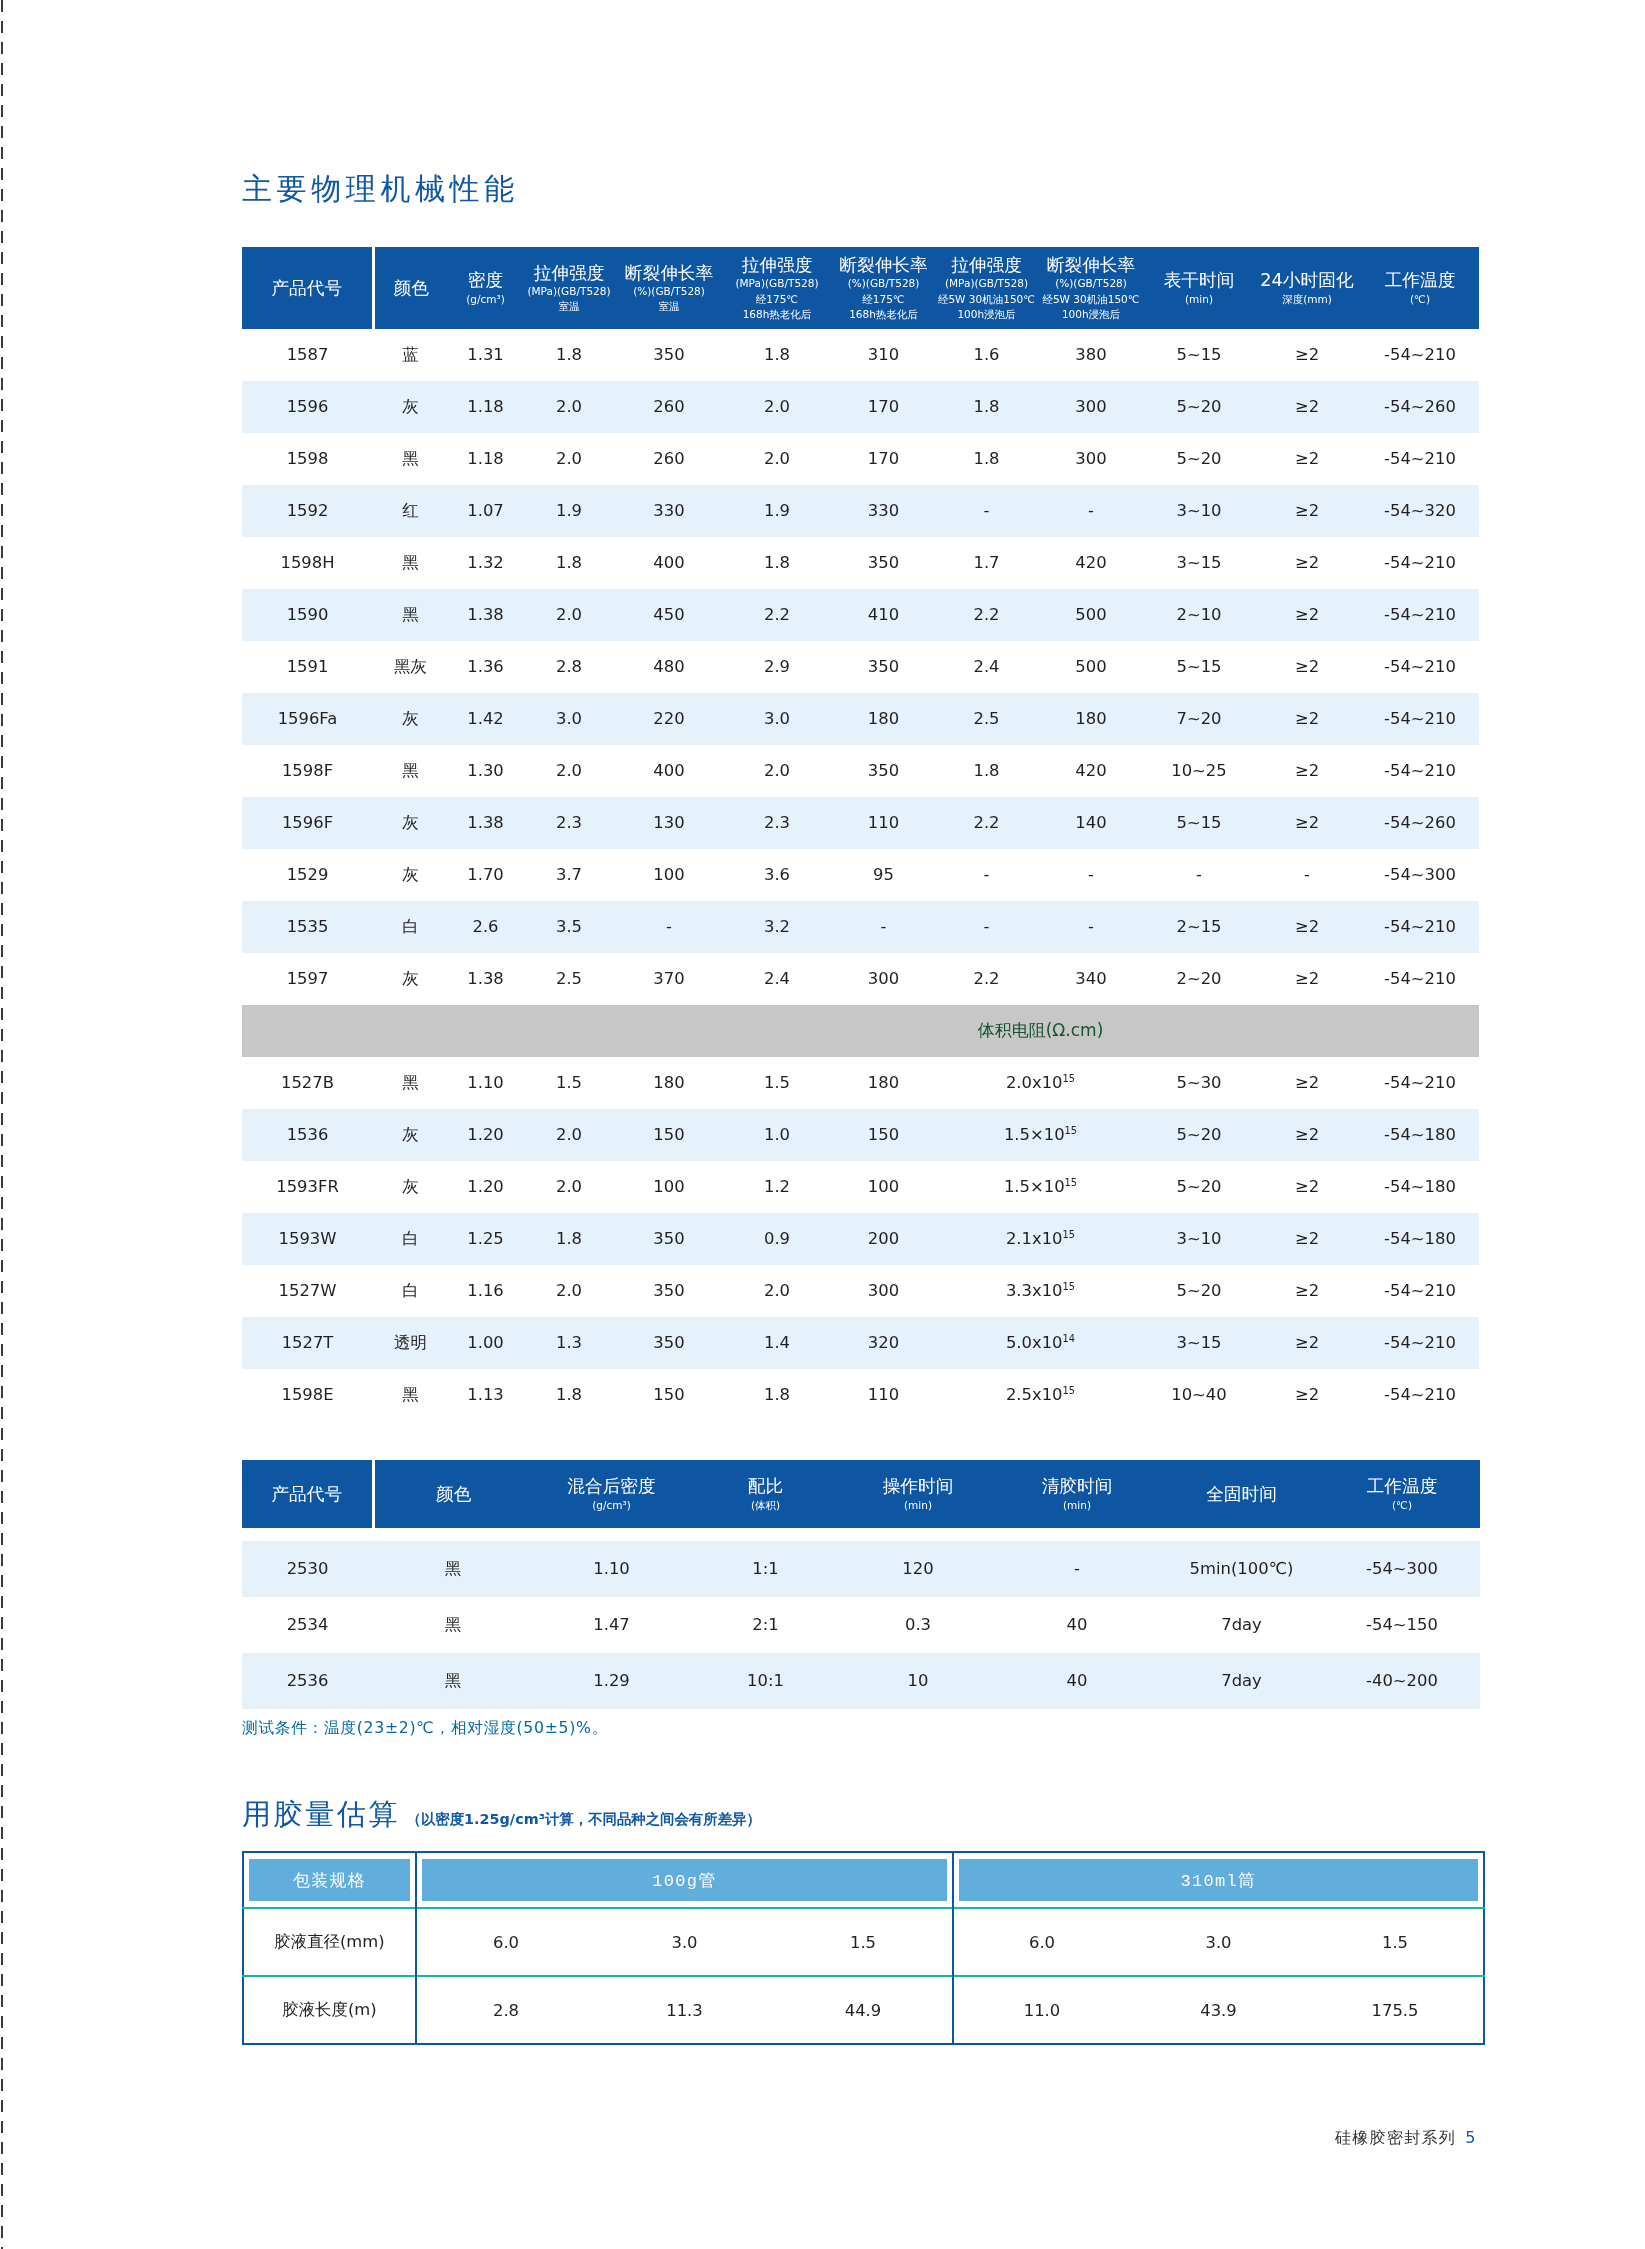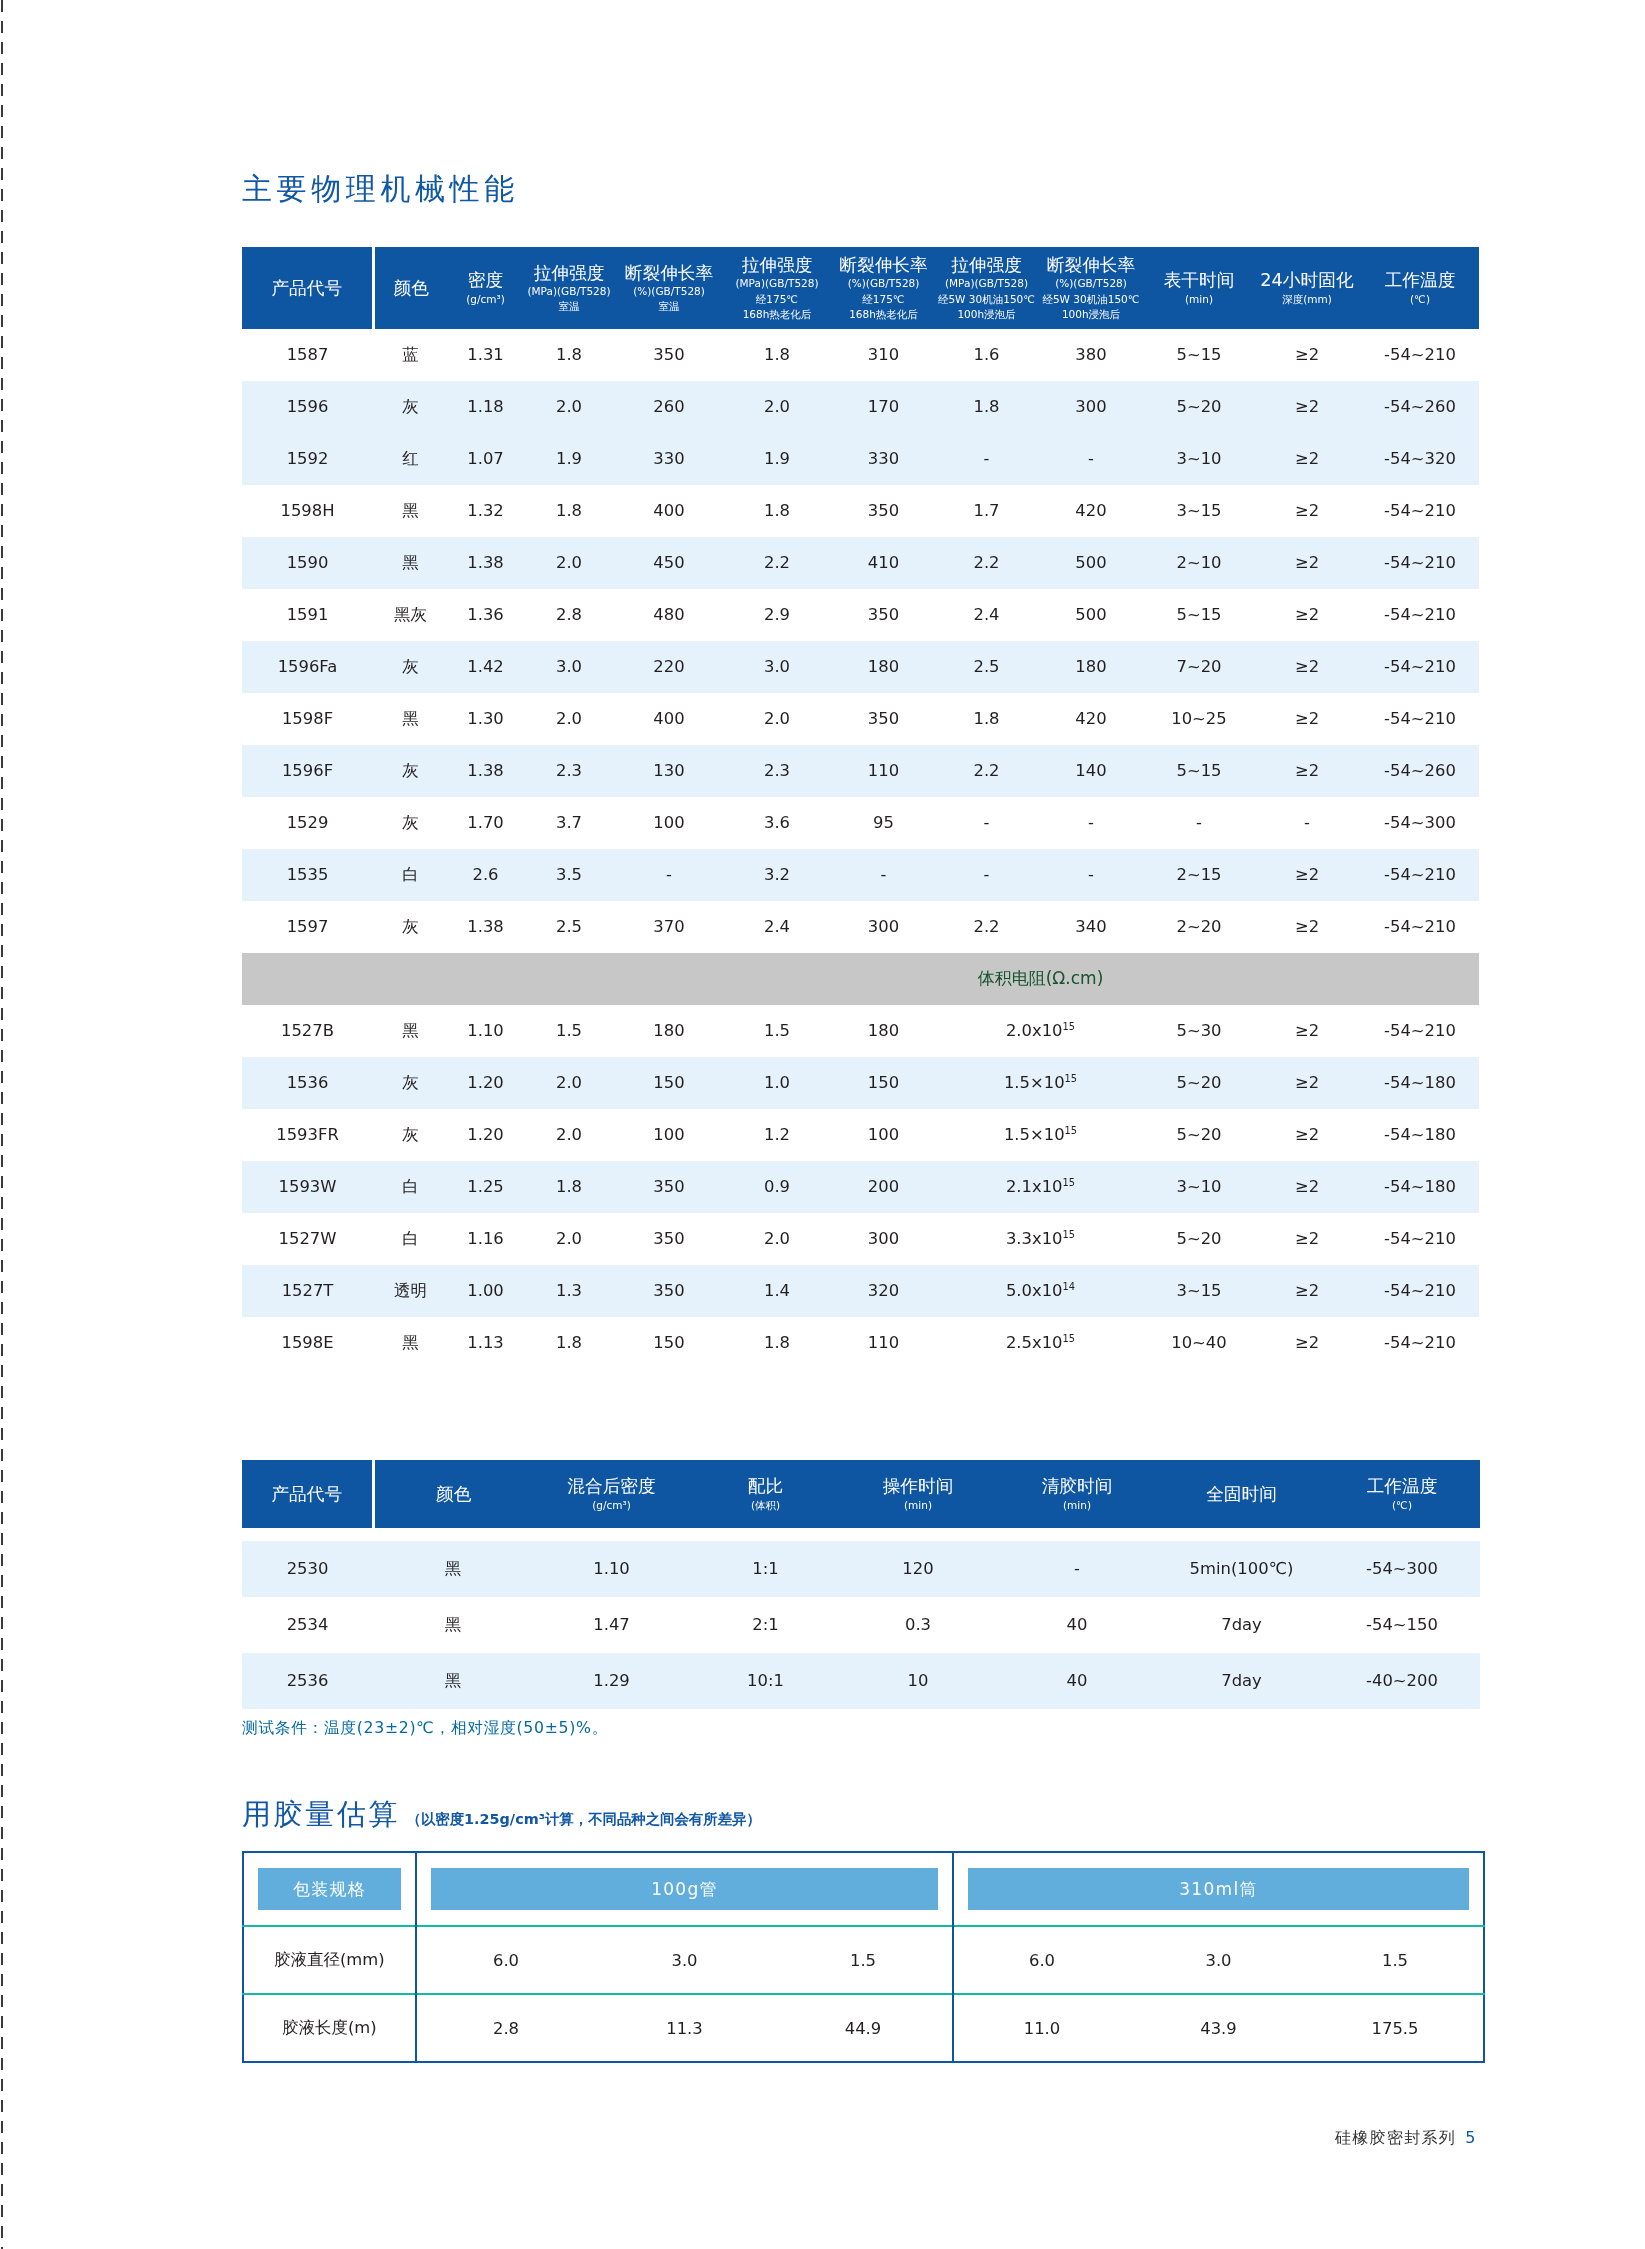--- a/index.html
+++ b/index.html
@@ -55,21 +55,21 @@
   .section2 .s2-title{font-size:29px;font-weight:500;color:#1057a5;letter-spacing:2.6px;}
   .section2 .s2-sub{font-size:14.4px;color:#1057a5;margin-left:6.5px;}
   
   #t3{
     position:absolute;left:242px;top:1851px;width:1241px;
     border:2.6px solid #0f56a2;background:#fff;
   }
   #t3 td{background:#fff;text-align:center;vertical-align:middle;color:#231f20;}
   #t3 .vline{border-right:2px solid #0f56a2;}
   #t3 tr.bodyrow td{border-top:2px solid #14b8a6;font-size:16.4px;height:64px;}
-  #t3 tr.headrow td{height:54px;padding:9px;}
+  #t3 tr.headrow td{height:54px;padding:0;font-family:Liberation Mono, monospace;}
   #t3 .hblock{
     background:#61aedd;color:#fff;font-size:17px;height:42px;margin:5.9px 5.2px;
     display:flex;align-items:center;justify-content:center;letter-spacing:1.3px;
   }
   #t3 td.rowlabel{font-size:17px;}
   
   .footer{
     position:absolute;left:1335px;top:2128px;font-size:16px;color:#333;
     letter-spacing:1.3px;white-space:nowrap;
   }
@@ -179,20 +179,34 @@
           <td>1.18</td>
           <td>2.0</td>
           <td>260</td>
           <td>2.0</td>
           <td>170</td>
           <td>1.8</td>
           <td>300</td>
           <td>5~20</td>
           <td>≥2</td>
           <td>-54~260</td>
+        </tr>
+        <tr>
+          <td>1598</td>
+          <td>黑</td>
+          <td>1.18</td>
+          <td>2.0</td>
+          <td>260</td>
+          <td>2.0</td>
+          <td>170</td>
+          <td>1.8</td>
+          <td>300</td>
+          <td>5~20</td>
+          <td>≥2</td>
+          <td>-54~210</td>
         </tr>
         <tr class="stripe">
           <td>1592</td>
           <td>红</td>
           <td>1.07</td>
           <td>1.9</td>
           <td>330</td>
           <td>1.9</td>
           <td>330</td>
           <td>-</td>

